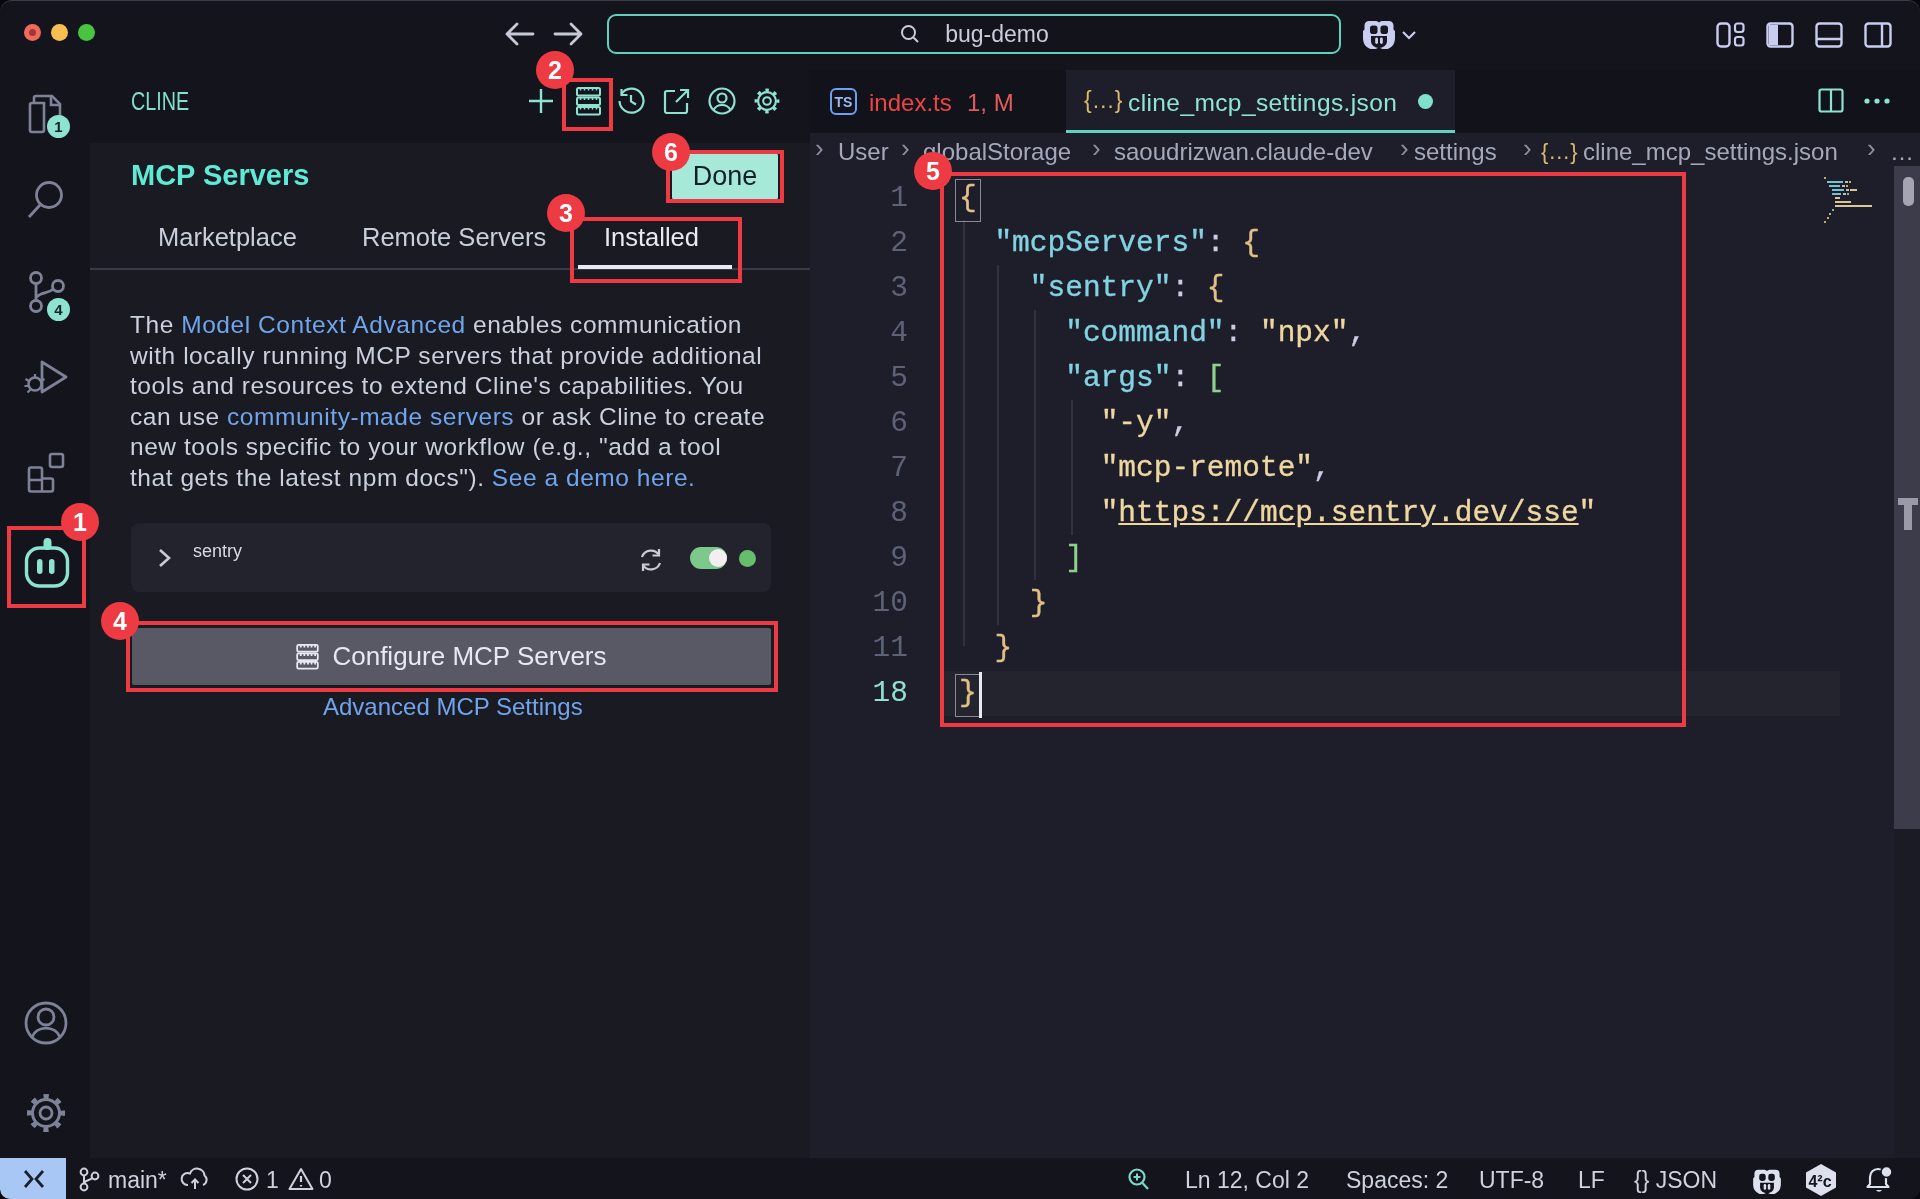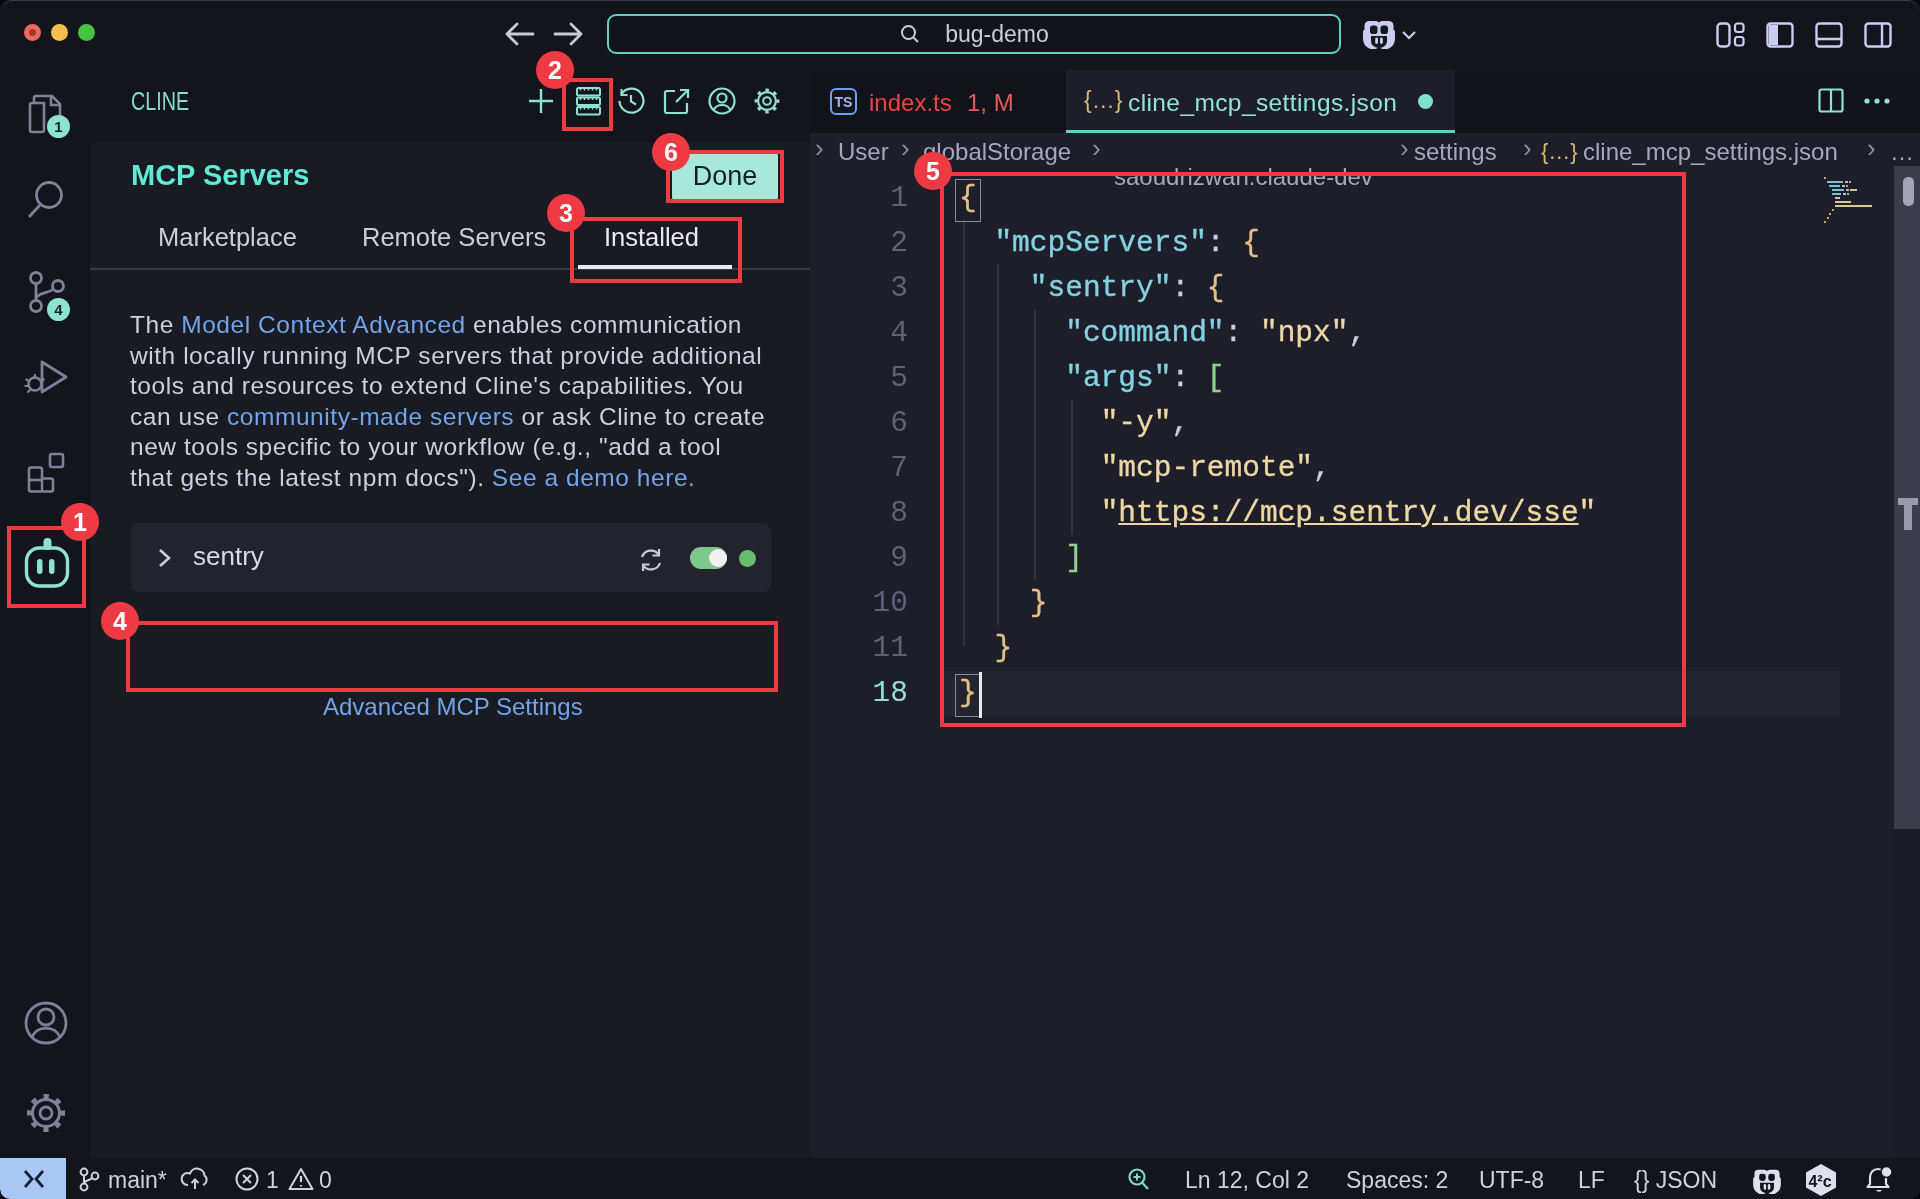--- a/index.html
+++ b/index.html
@@ -175,31 +175,44 @@
     tools and resources to extend Cline's capabilities. You<br>
     can use <span style="color:#70a5ec;">community-made servers</span> or ask Cline to create<br>
     new tools specific to your workflow (e.g., "add a tool<br>
     that gets the latest npm docs"). <span style="color:#70a5ec;">See a demo here.</span>
   </div>
 
   <div class="abs" style="left:131px;top:522px;width:640px;height:69px;background:#23232e;border-radius:8px;"></div>
   <svg class="abs" style="left:153px;top:546px;" width="22" height="22" viewBox="0 0 22 22">
       <path d="M7 3 L16 11 L7 19" fill="none" stroke="#c8ccd8" stroke-width="2.6"></path>
     </svg>
-  <div class="abs" style="left:193px;top:540px;color:#d5dae5;font-size:26px;">sentry</div>
+  <div class="abs" style="left:193px;top:540px;color:#d5dae5;font-size:18px;">sentry</div>
   <svg class="abs" style="left:637px;top:545px;" width="28" height="28" viewBox="0 0 28 28">
     <path d="M5 11 a9.5 9.5 0 0 1 17 -2" fill="none" stroke="#c8ccd8" stroke-width="2.2"></path>
     <path d="M22 3 v6.5 h-6.5" fill="none" stroke="#c8ccd8" stroke-width="2.2"></path>
     <path d="M23 17 a9.5 9.5 0 0 1 -17 2" fill="none" stroke="#c8ccd8" stroke-width="2.2"></path>
     <path d="M6 25 v-6.5 h6.5" fill="none" stroke="#c8ccd8" stroke-width="2.2"></path>
   </svg>
   <div class="abs" style="left:690px;top:546px;width:37px;height:22px;border-radius:11px;background:#7dc88b;"></div>
   <div class="abs" style="left:709px;top:548px;width:18px;height:18px;border-radius:50%;background:#f3eef2;"></div>
   <div class="abs" style="left:739px;top:549px;width:17px;height:17px;border-radius:50%;background:#66bd6c;"></div>
 
+  <div class="abs" style="left:132px;top:627px;width:639px;height:57px;background:#595966;border-radius:2px;display:flex;align-items:center;justify-content:center;gap:13px;">
+    <svg width="23" height="26" viewBox="0 0 25 29">
+      <g fill="none" stroke="#e6e9f1" stroke-width="2">
+        <rect x="1" y="1" width="23" height="7.5" rx="1.5"></rect>
+        <rect x="1" y="10.5" width="23" height="7.5" rx="1.5"></rect>
+        <rect x="1" y="20" width="23" height="7.5" rx="1.5"></rect>
+        <path d="M5 1 v3 M9 1 v3 M13 1 v3 M17 1 v3 M21 1 v3"></path>
+        <path d="M5 10.5 v3 M9 10.5 v3 M13 10.5 v3 M17 10.5 v3 M21 10.5 v3"></path>
+        <path d="M5 20 v3 M9 20 v3 M13 20 v3 M17 20 v3 M21 20 v3"></path>
+      </g>
+    </svg>
+    <span style="color:#e6e9f1;font-size:26px;">Configure MCP Servers</span>
+  </div>
   <div class="abs" style="left:323px;top:692px;color:#70a5ec;font-size:24px;">Advanced MCP Settings</div>
 
   <div class="abs" style="left:810px;top:69px;width:1110px;height:63px;background:#12121a;"></div>
   <div class="abs" style="left:810px;top:132px;width:1110px;height:1025px;background:#1e1e2a;"></div>
 
   <div class="abs" style="left:830px;top:87px;width:27px;height:27px;border:2px solid #6f9ff2;border-radius:6px;color:#9db9f5;font-size:14px;font-weight:bold;display:flex;align-items:center;justify-content:center;">TS</div>
   <div class="abs" style="left:869px;top:88px;color:#ef4444;font-size:24px;">index.ts</div>
   <div class="abs" style="left:967px;top:88px;color:#e25c5c;font-size:24px;">1, M</div>
 
   <div class="abs" style="left:1066px;top:69px;width:389px;height:63px;background:#1e1e2a;"></div>
@@ -217,21 +230,21 @@
       <circle cx="14" cy="4" r="2.6" fill="#8ee3d0"></circle>
       <circle cx="24" cy="4" r="2.6" fill="#8ee3d0"></circle>
   </svg>
 
   <div class="abs" style="left:810px;top:132px;width:1110px;height:42px;color:#a4a9ba;font-size:24px;">
     <span class="abs bchev" style="left:5px;">›</span>
     <span class="abs" style="left:28px;top:5px;">User</span>
     <span class="abs bchev" style="left:91px;">›</span>
     <span class="abs" style="left:113px;top:5px;">globalStorage</span>
     <span class="abs bchev" style="left:282px;">›</span>
-    <span class="abs" style="left:304px;top:5px;margin-top:25px;">saoudrizwan.claude-dev</span>
+    <span class="abs" style="left:304px;top:5px;">saoudrizwan.claude-dev</span>
     <span class="abs bchev" style="left:590px;">›</span>
     <span class="abs" style="left:604px;top:5px;">settings</span>
     <span class="abs bchev" style="left:713px;">›</span>
     <span class="abs" style="left:731px;top:6px;color:#d9b96a;font-size:22px;">{…}</span>
     <span class="abs" style="left:773px;top:5px;">cline_mcp_settings.json</span>
     <span class="abs bchev" style="left:1057px;">›</span>
     <span class="abs" style="left:1080px;top:5px;">…</span>
   </div>
 
   <div class="abs" style="left:942px;top:670px;width:898px;height:45px;background:#24242f;"></div>

